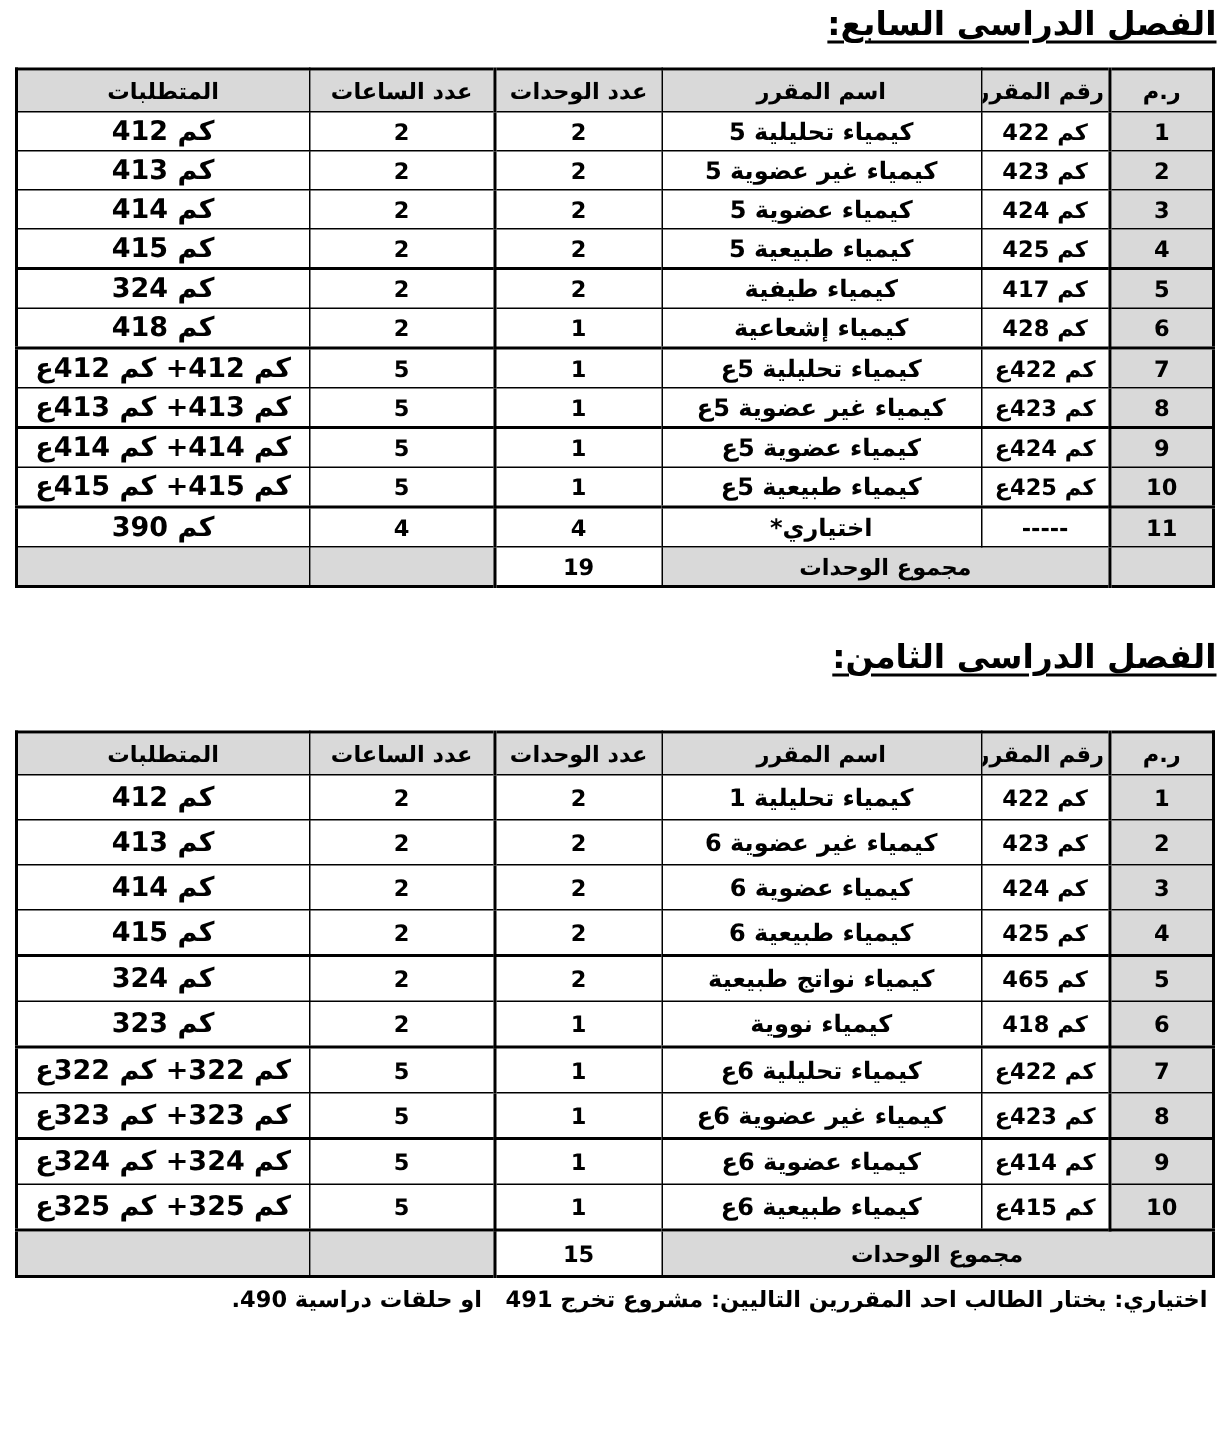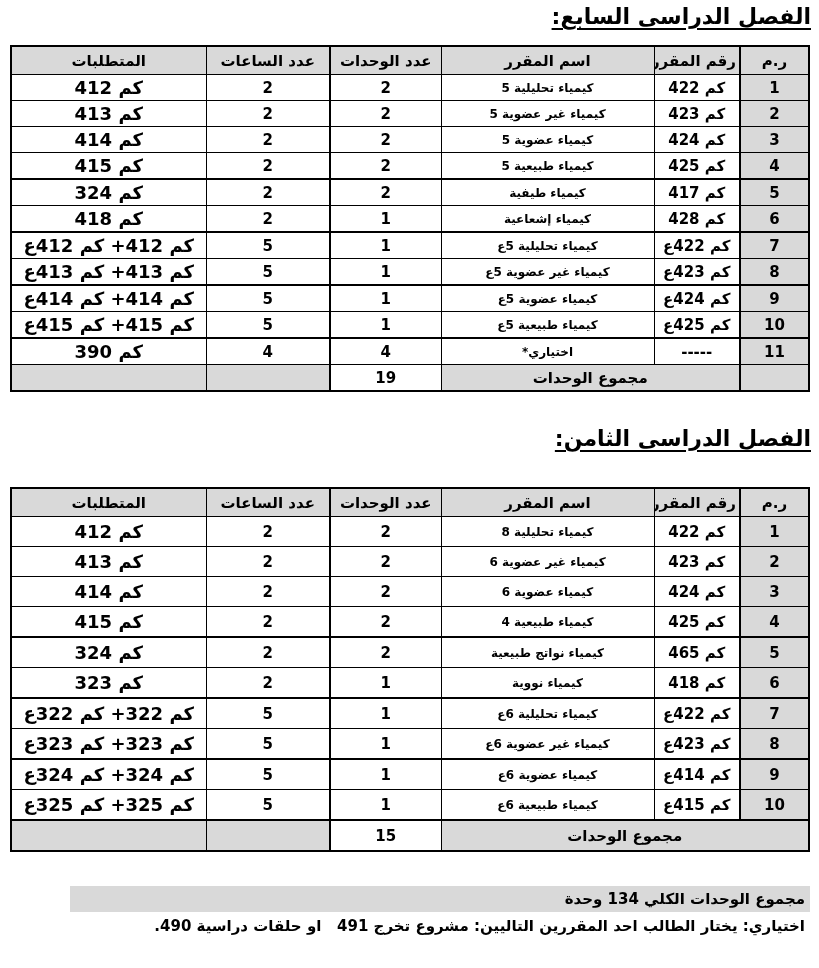--- a/index.html
+++ b/index.html
@@ -61,21 +61,21 @@
   col.c-name   { width: 213px; }
   col.c-units  { width: 111px; }
   col.c-hours  { width: 124px; }
   col.c-prereq { width: 195px; }
 
   
   .course-table .col-no, .course-table th.h-no   { border-left-width: 2px; }
   .course-table .col-units, .course-table th.h-units { border-left-width: 2px; }
 
   .col-no { background: var(--header-bg, #d9d9d9); }
-  .col-course_name { font-size: 12px; }
+  .col-course_name { font-size: 16px; }
   .col-prereq { font-size: 18px; }
 
   
   tbody.rows tr:nth-child(4) td,
   tbody.rows tr:nth-child(6) td,
   tbody.rows tr:nth-child(8) td,
   tbody.rows tr:nth-child(10) td { border-bottom-width: 2px; }
 
   .total-row td { background: var(--header-bg, #d9d9d9); }
   .total-row td.total-units { background: #ffffff; font-weight: 700; }
@@ -242,21 +242,21 @@
         <th class="h-name">اسم المقرر</th>
         <th class="h-units">عدد الوحدات</th>
         <th class="h-hours">عدد الساعات</th>
         <th class="h-prereq">المتطلبات</th>
       </tr>
     </thead>
     <tbody class="rows">
         <tr>
           <td class="col-no">1</td>
           <td class="col-course_no">كم 422</td>
-          <td class="col-course_name">كيمياء تحليلية 8</td>
+          <td class="col-course_name">كيمياء تحليلية 1</td>
           <td class="col-units">2</td>
           <td class="col-hours">2</td>
           <td class="col-prereq">كم 412</td>
         </tr>
         <tr>
           <td class="col-no">2</td>
           <td class="col-course_no">كم 423</td>
           <td class="col-course_name">كيمياء غير عضوية 6</td>
           <td class="col-units">2</td>
           <td class="col-hours">2</td>
@@ -266,21 +266,21 @@
           <td class="col-no">3</td>
           <td class="col-course_no">كم 424</td>
           <td class="col-course_name">كيمياء عضوية 6</td>
           <td class="col-units">2</td>
           <td class="col-hours">2</td>
           <td class="col-prereq">كم 414</td>
         </tr>
         <tr>
           <td class="col-no">4</td>
           <td class="col-course_no">كم 425</td>
-          <td class="col-course_name">كيمياء طبيعية 4</td>
+          <td class="col-course_name">كيمياء طبيعية 6</td>
           <td class="col-units">2</td>
           <td class="col-hours">2</td>
           <td class="col-prereq">كم 415</td>
         </tr>
         <tr>
           <td class="col-no">5</td>
           <td class="col-course_no">كم 465</td>
           <td class="col-course_name">كيمياء نواتج طبيعية</td>
           <td class="col-units">2</td>
           <td class="col-hours">2</td>
@@ -330,16 +330,15 @@
     <tbody>
       <tr class="total-row">
         <td colspan="3" class="total-label">مجموع الوحدات</td>
         <td class="col-units total-units">15</td>
         <td></td>
         <td></td>
       </tr>
     </tbody>
   </table>
 
-  <div class="footer-band">مجموع الوحدات الكلي 134 وحدة</div>
   <div class="footer-note">اختياري: يختار الطالب احد المقررين التاليين: مشروع تخرج 491 &nbsp; او حلقات دراسية 490.</div>
 
 </div>
 
 </body></html>

